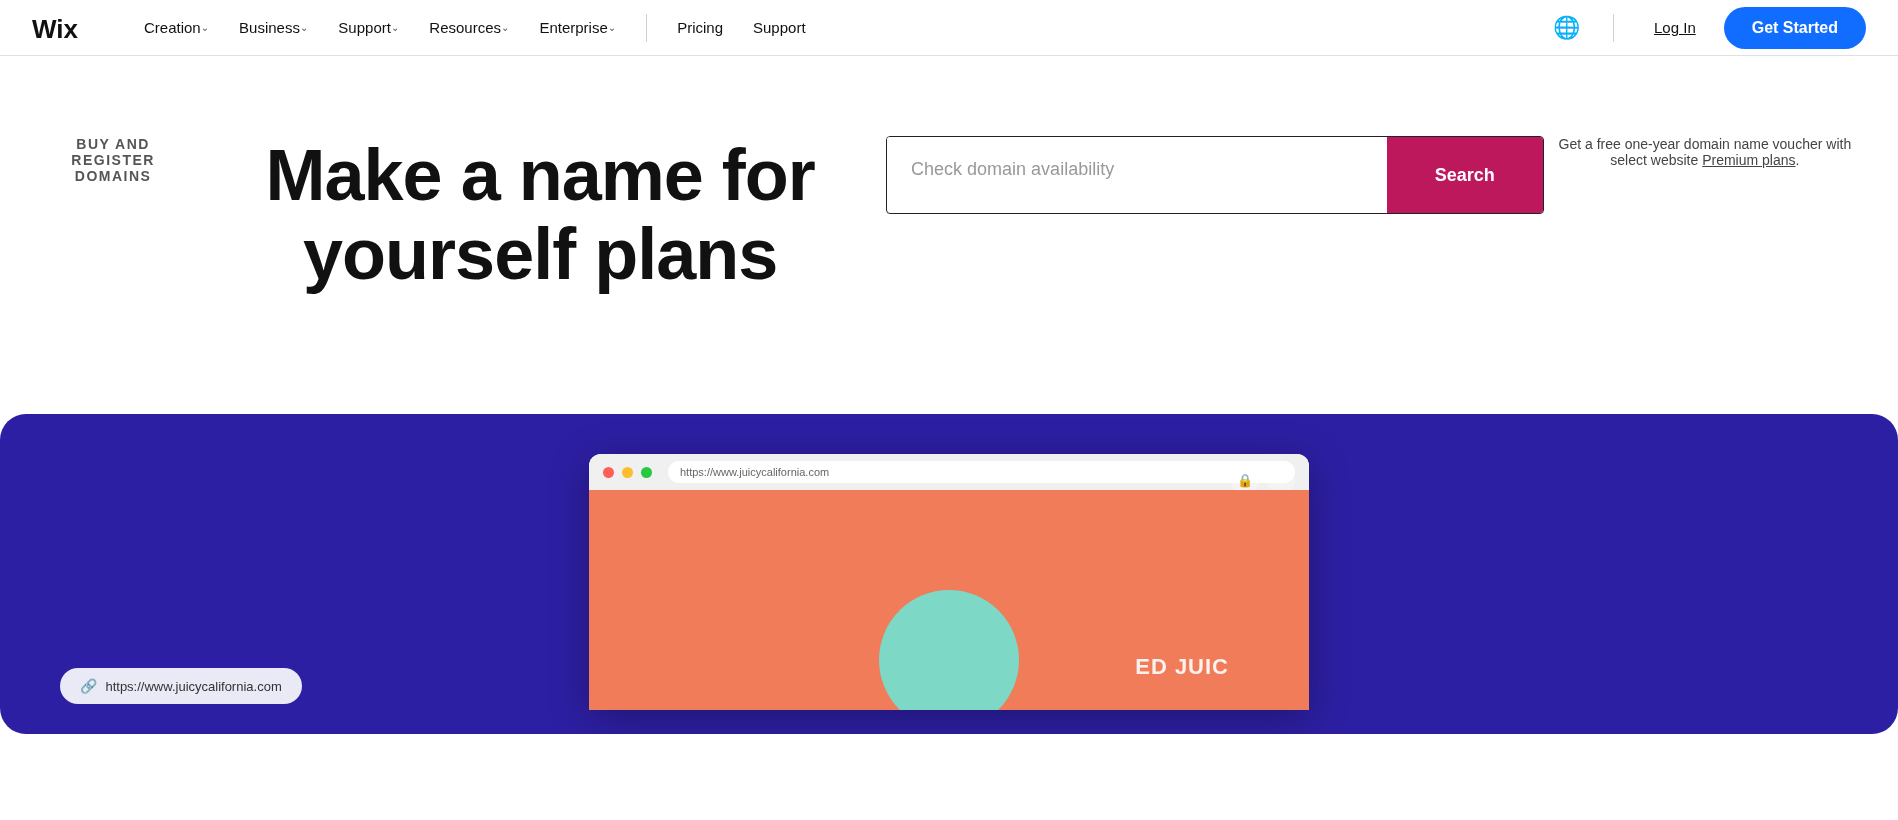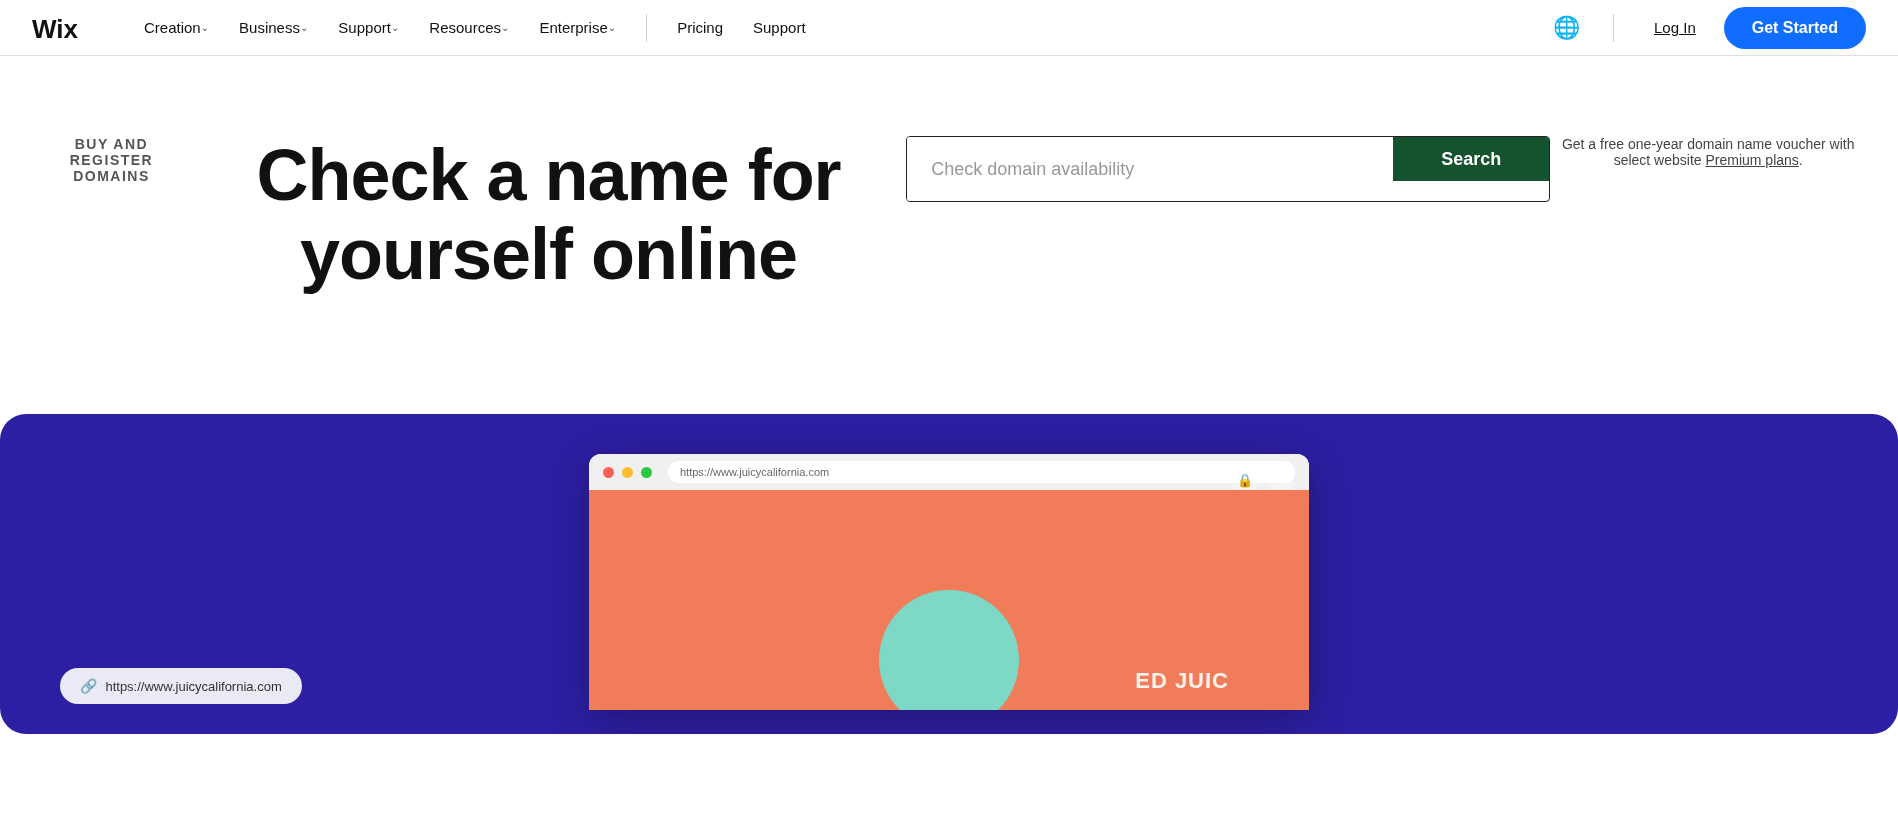--- a/index.html
+++ b/index.html
@@ -171,28 +171,28 @@
       color: #7f1d1d;
       height: 64px;
       background: #fff;
     }
 
     .search-input::placeholder {
       color: #999;
     }
 
     .search-btn {
-      background: #14532d;
+      background: #be185d;
       color: #fff;
       border: none;
       padding: 0 48px;
       font-size: 18px;
       font-weight: 600;
       cursor: pointer;
-      height: 44px;
+      height: 76px;
       white-space: nowrap;
     }
 
     .hero-note {
       font-size: 14px;
       color: #444;
     }
 
     .hero-note-link {
       color: #444;
@@ -366,21 +366,21 @@
       <span>Log In</span>
     </button>
     <button class="get-started-btn">
       <span>Get Started</span>
     </button>
   </div>
 </nav>
 
 <section class="hero">
   <p class="hero-subtitle">BUY AND REGISTER DOMAINS</p>
-  <h1 class="hero-title">Check a name for yourself online</h1>
+  <h1 class="hero-title">Make a name for yourself plans</h1>
 
   <div class="search-box">
     <input class="search-input" type="text" placeholder="Check domain availability" style="">
     <button class="search-btn">
       <span>Search</span>
     </button>
   </div>
 
   <p class="hero-note">
     <span>Get a free one-year domain name voucher with select website </span><span class="hero-note-link">Premium plans</span><span>.</span>
@@ -397,21 +397,21 @@
         <div class="browser-url-bar">
           <span>https://www.juicycalifornia.com</span>
         </div>
         <div class="browser-icons">
           <div class="browser-icon-btn">🔒</div>
           <div class="browser-icon-btn">≡</div>
         </div>
       </div>
       <div class="browser-content">
         <div class="shape-circle"></div>
-        <span style="position:absolute;bottom:16px;right:80px;color:#fff;font-weight:800;font-size:22px;letter-spacing:1px;opacity:0.9;">ED JUIC</span>
+        <span style="position:absolute;bottom:30px;right:80px;color:#fff;font-weight:800;font-size:22px;letter-spacing:1px;opacity:0.9;">ED JUIC</span>
       </div>
     </div>
   </div>
 
   <div class="url-pill">
     <span style="color:#116dff;font-size:14px;">🔗</span>
     <span style="font-size:13px;color:#333;">https://www.juicycalifornia.com</span>
   </div>
 </section>
 

